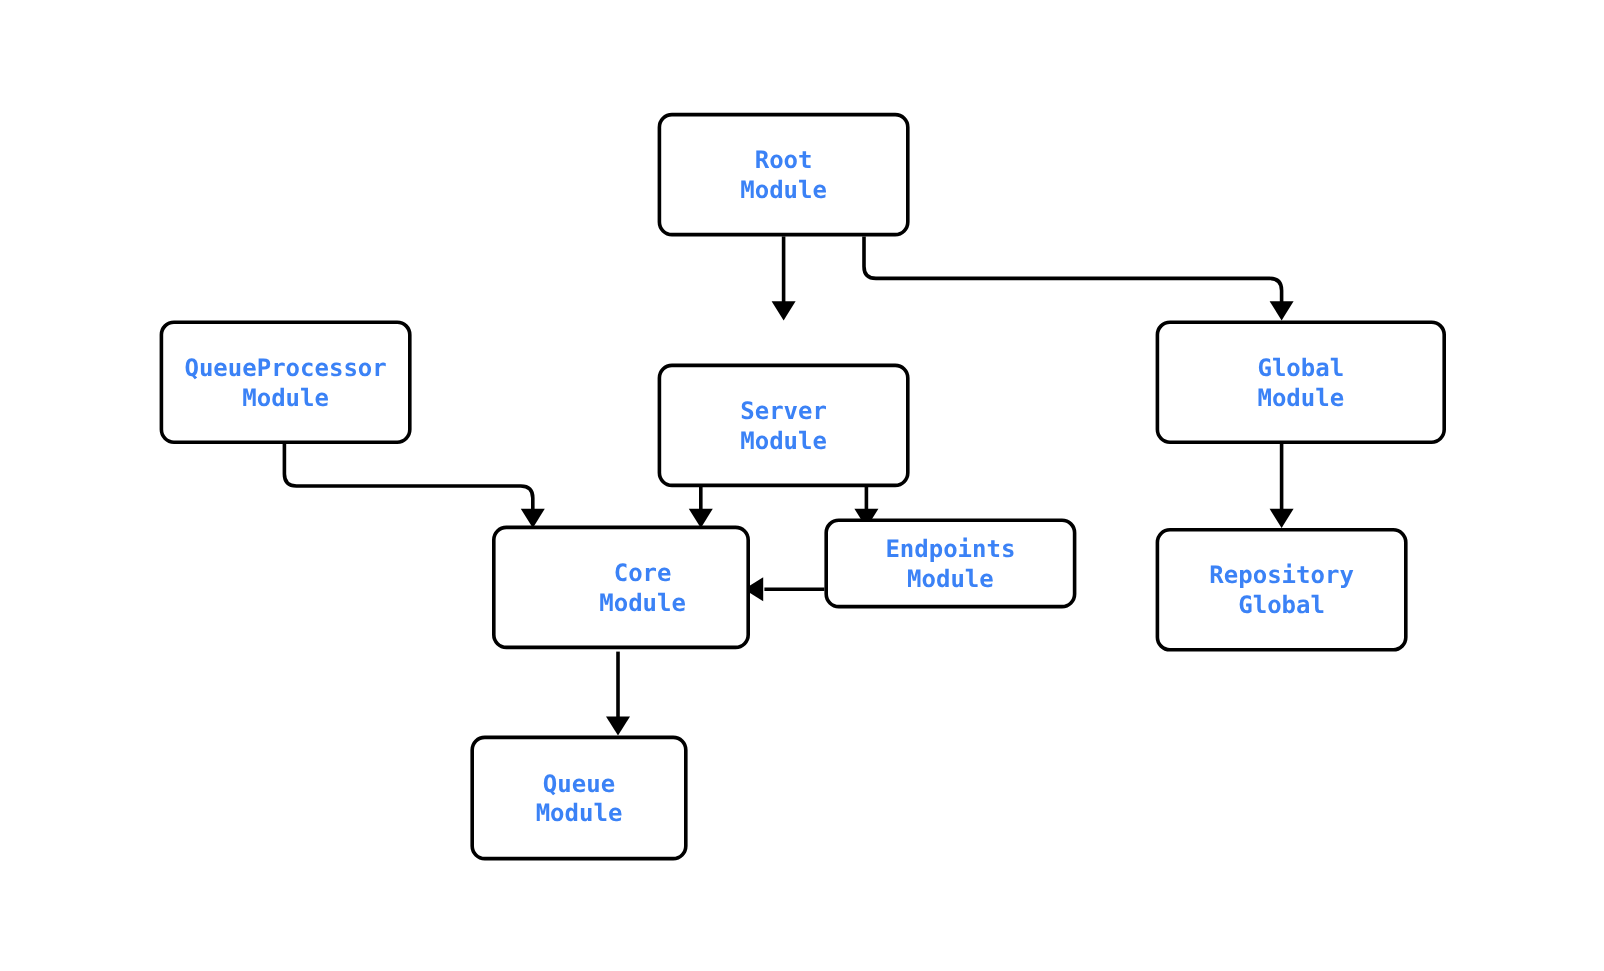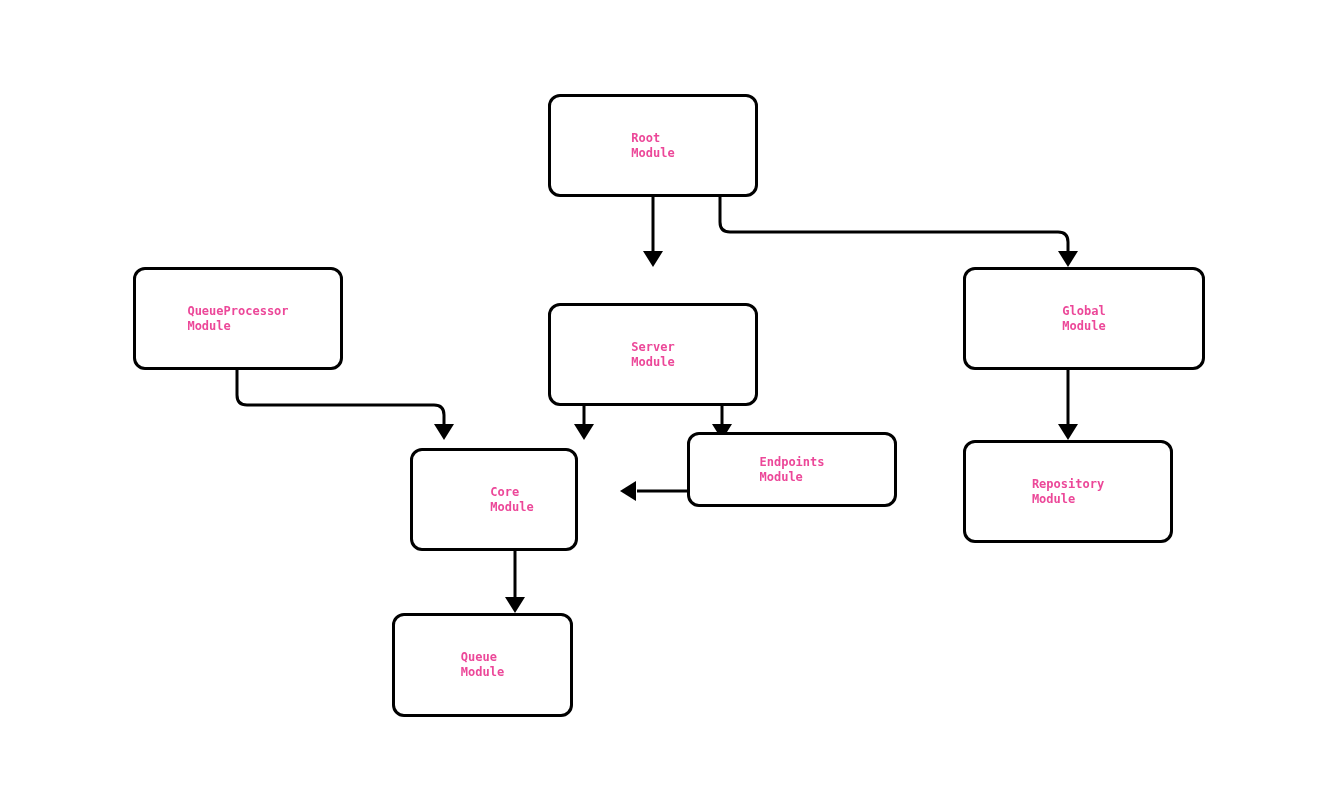--- a/index.html
+++ b/index.html
@@ -30,24 +30,25 @@
     background: #ffffff;
     border: 3px solid #000000;
     border-radius: 12px;
     display: flex;
     align-items: center;
     justify-content: center;
     z-index: 2;
   }
   .node-label {
     font-family: "DejaVu Sans Mono", "Liberation Mono", monospace;
-    font-size: 12px;
+    font-size: 20px;
     font-weight: 700;
     line-height: 1.22;
-    color: #ec4899;
+    color: #3b82f6;
+    text-align: center;
     white-space: pre;
     letter-spacing: 0px;
   }
 </style>
 </head>
 <body>
 
 <div id="canvas">
 
   <svg id="edge-layer" viewBox="0 0 1337 809" width="1337" height="809" xmlns="http://www.w3.org/2000/svg">
@@ -95,31 +96,31 @@
 Module</div>
       </div>
       <div class="node" style="left: 548px; top: 267px; width: 210px; height: 103px; background: rgb(255, 255, 255); border-color: rgb(0, 0, 0); border-width: 3px; margin-top: 36px;">
         <div class="node-label">Server
 Module</div>
       </div>
       <div class="node" style="left: 963px; top: 267px; width: 242px; height: 103px; background: rgb(255, 255, 255); border-color: rgb(0, 0, 0); border-width: 3px;">
         <div class="node-label">Global
 Module</div>
       </div>
-      <div class="node" style="left: 410px; top: 448px; width: 168px; height: 103px; background: rgb(255, 255, 255); border-color: rgb(0, 0, 0); border-width: 3px; padding-left: 36px;">
+      <div class="node" style="left: 410px; top: 438px; width: 215px; height: 103px; background: rgb(255, 255, 255); border-color: rgb(0, 0, 0); border-width: 3px; padding-left: 36px;">
         <div class="node-label">Core
 Module</div>
       </div>
       <div class="node" style="left: 687px; top: 432px; width: 210px; height: 75px; background: rgb(255, 255, 255); border-color: rgb(0, 0, 0); border-width: 3px;">
         <div class="node-label">Endpoints
 Module</div>
       </div>
       <div class="node" style="left: 963px; top: 440px; width: 210px; height: 103px; background: rgb(255, 255, 255); border-color: rgb(0, 0, 0); border-width: 3px;">
         <div class="node-label">Repository
-Module</div>
+Global</div>
       </div>
       <div class="node" style="left: 392px; top: 613px; width: 181px; height: 104px; background: rgb(255, 255, 255); border-color: rgb(0, 0, 0); border-width: 3px;">
         <div class="node-label">Queue
 Module</div>
       </div>
     </div>
 
 </div>
 
 </body></html>

